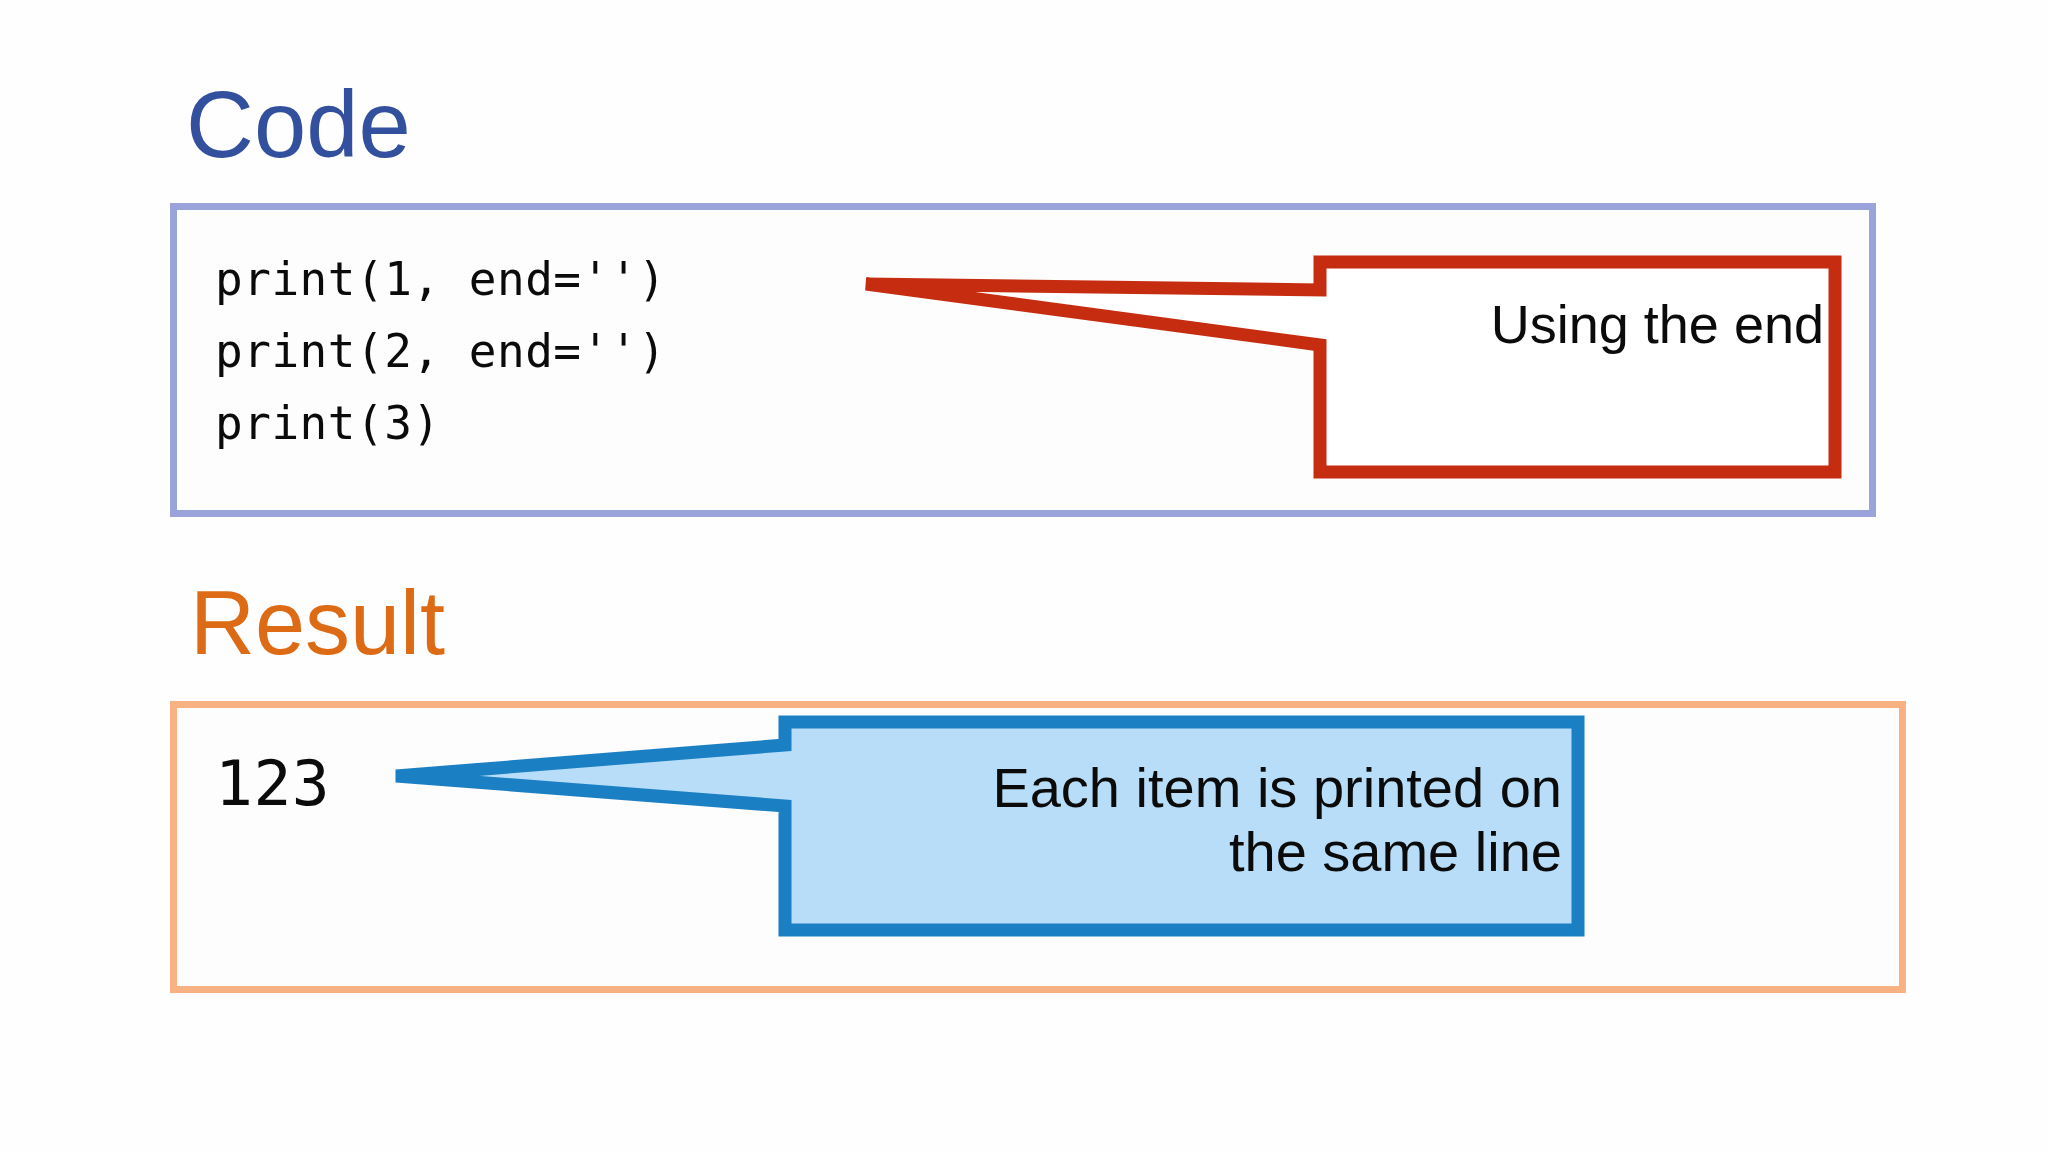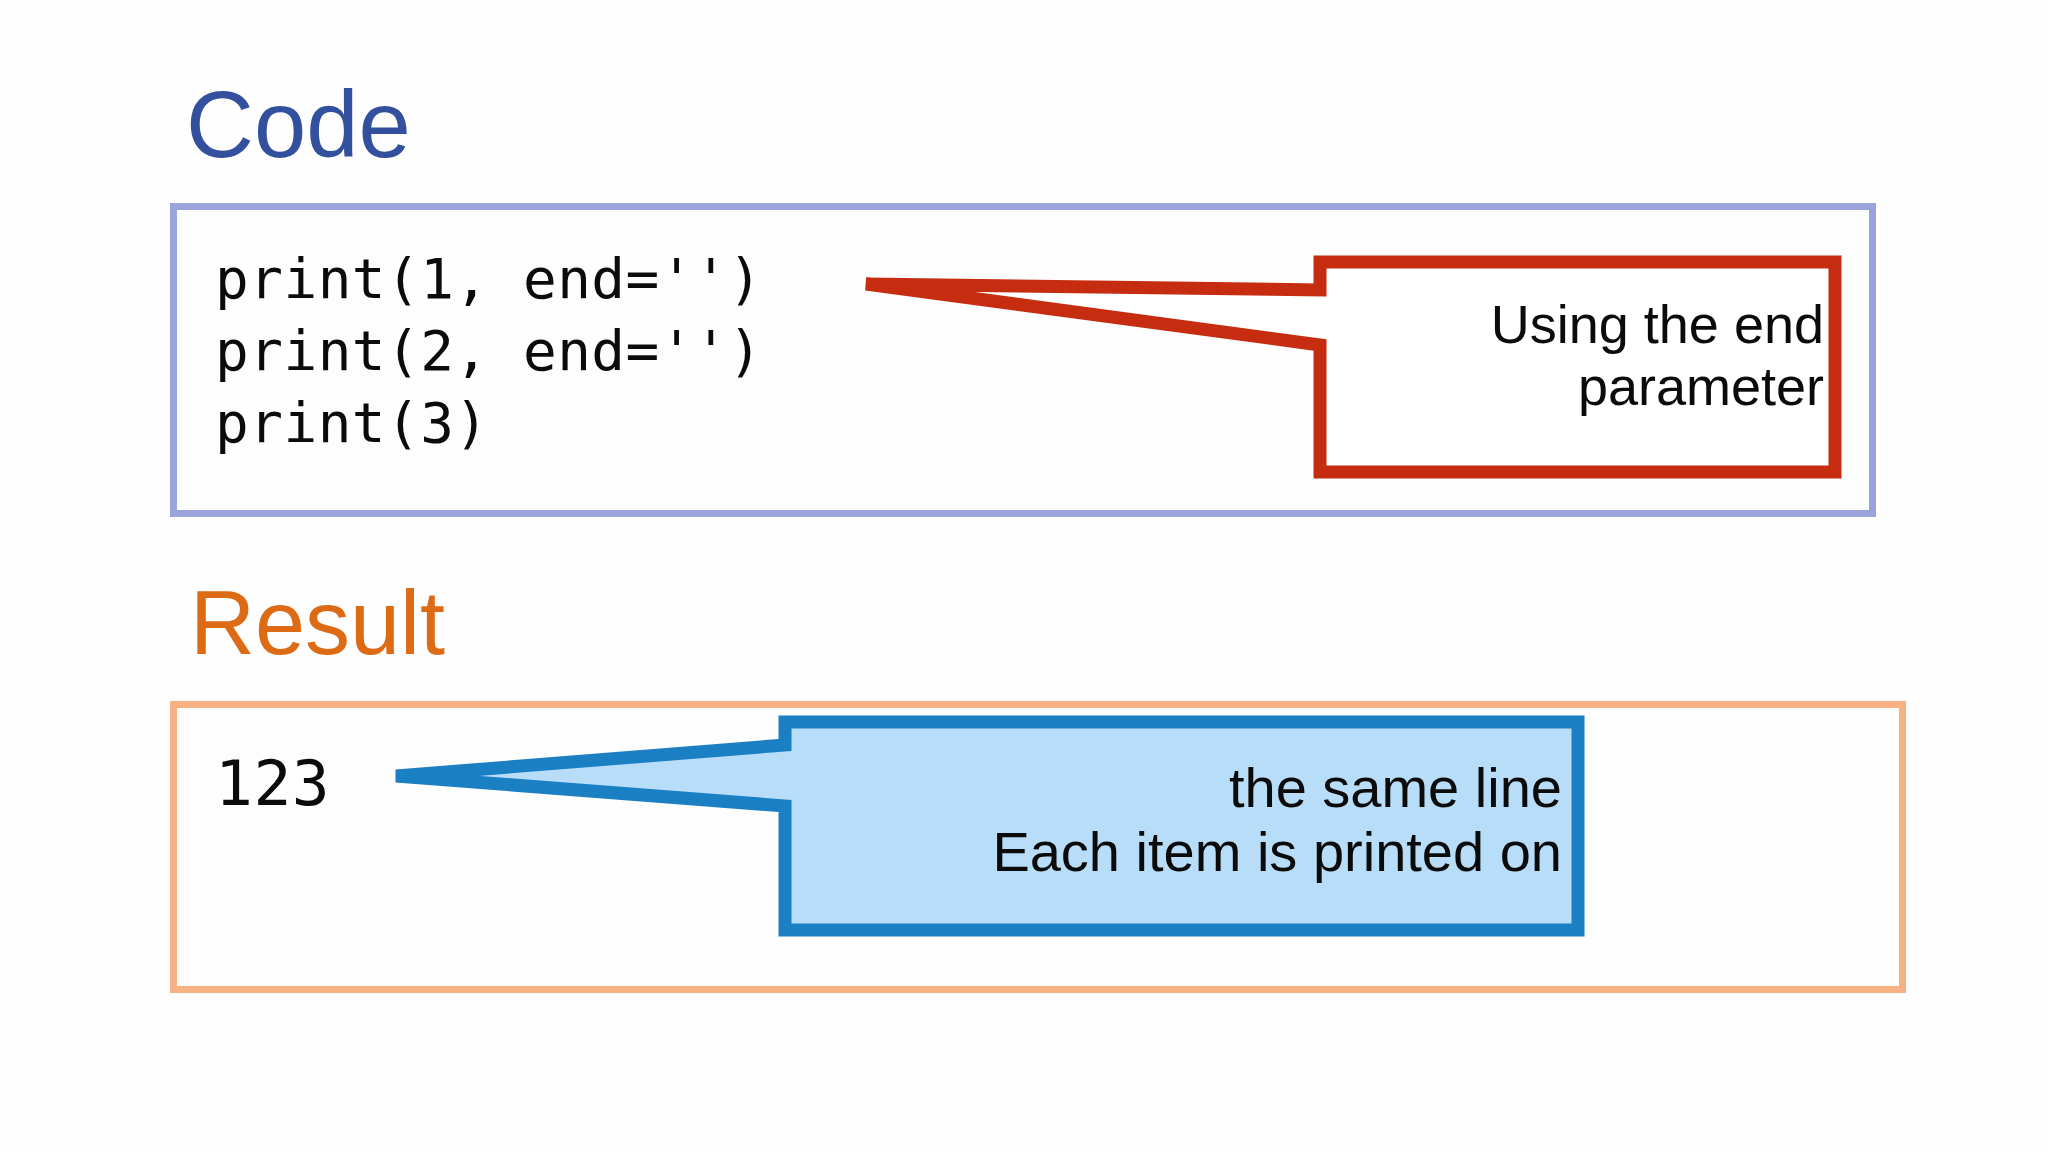--- a/index.html
+++ b/index.html
@@ -65,21 +65,21 @@
   
   .mono-block {
     position: absolute;
     font-family: "DejaVu Sans Mono", "Liberation Mono", monospace;
     color: #0b0b0b;
     white-space: pre;
   }
   #code-text {
     left: 215px;
     top: 243px;
-    font-size: 56px;
+    font-size: 46px;
     line-height: 72px;
     letter-spacing: 0.5px;
   }
   #result-text {
     left: 215px;
     top: 748px;
     font-size: 63px;
     line-height: 72px;
     letter-spacing: 0.5px;
   }
@@ -150,21 +150,20 @@
              L 1578 930
              L 785 930
              L 785 806
              L 396 776
              L 785 745
              Z" fill="#b8ddf8" stroke="#1b7fc4" stroke-width="13" stroke-linejoin="miter"></path>
   </svg>
 
   <div class="callout-label" id="red-callout-label">
     <div>Using the end</div>
-    <div>parameter</div>
   </div>
 
   <div class="callout-label" id="blue-callout-label">
+    <div>Each item is printed on</div>
     <div>the same line</div>
-    <div>Each item is printed on</div>
   </div>
 
 </div>
 
 </body></html>

